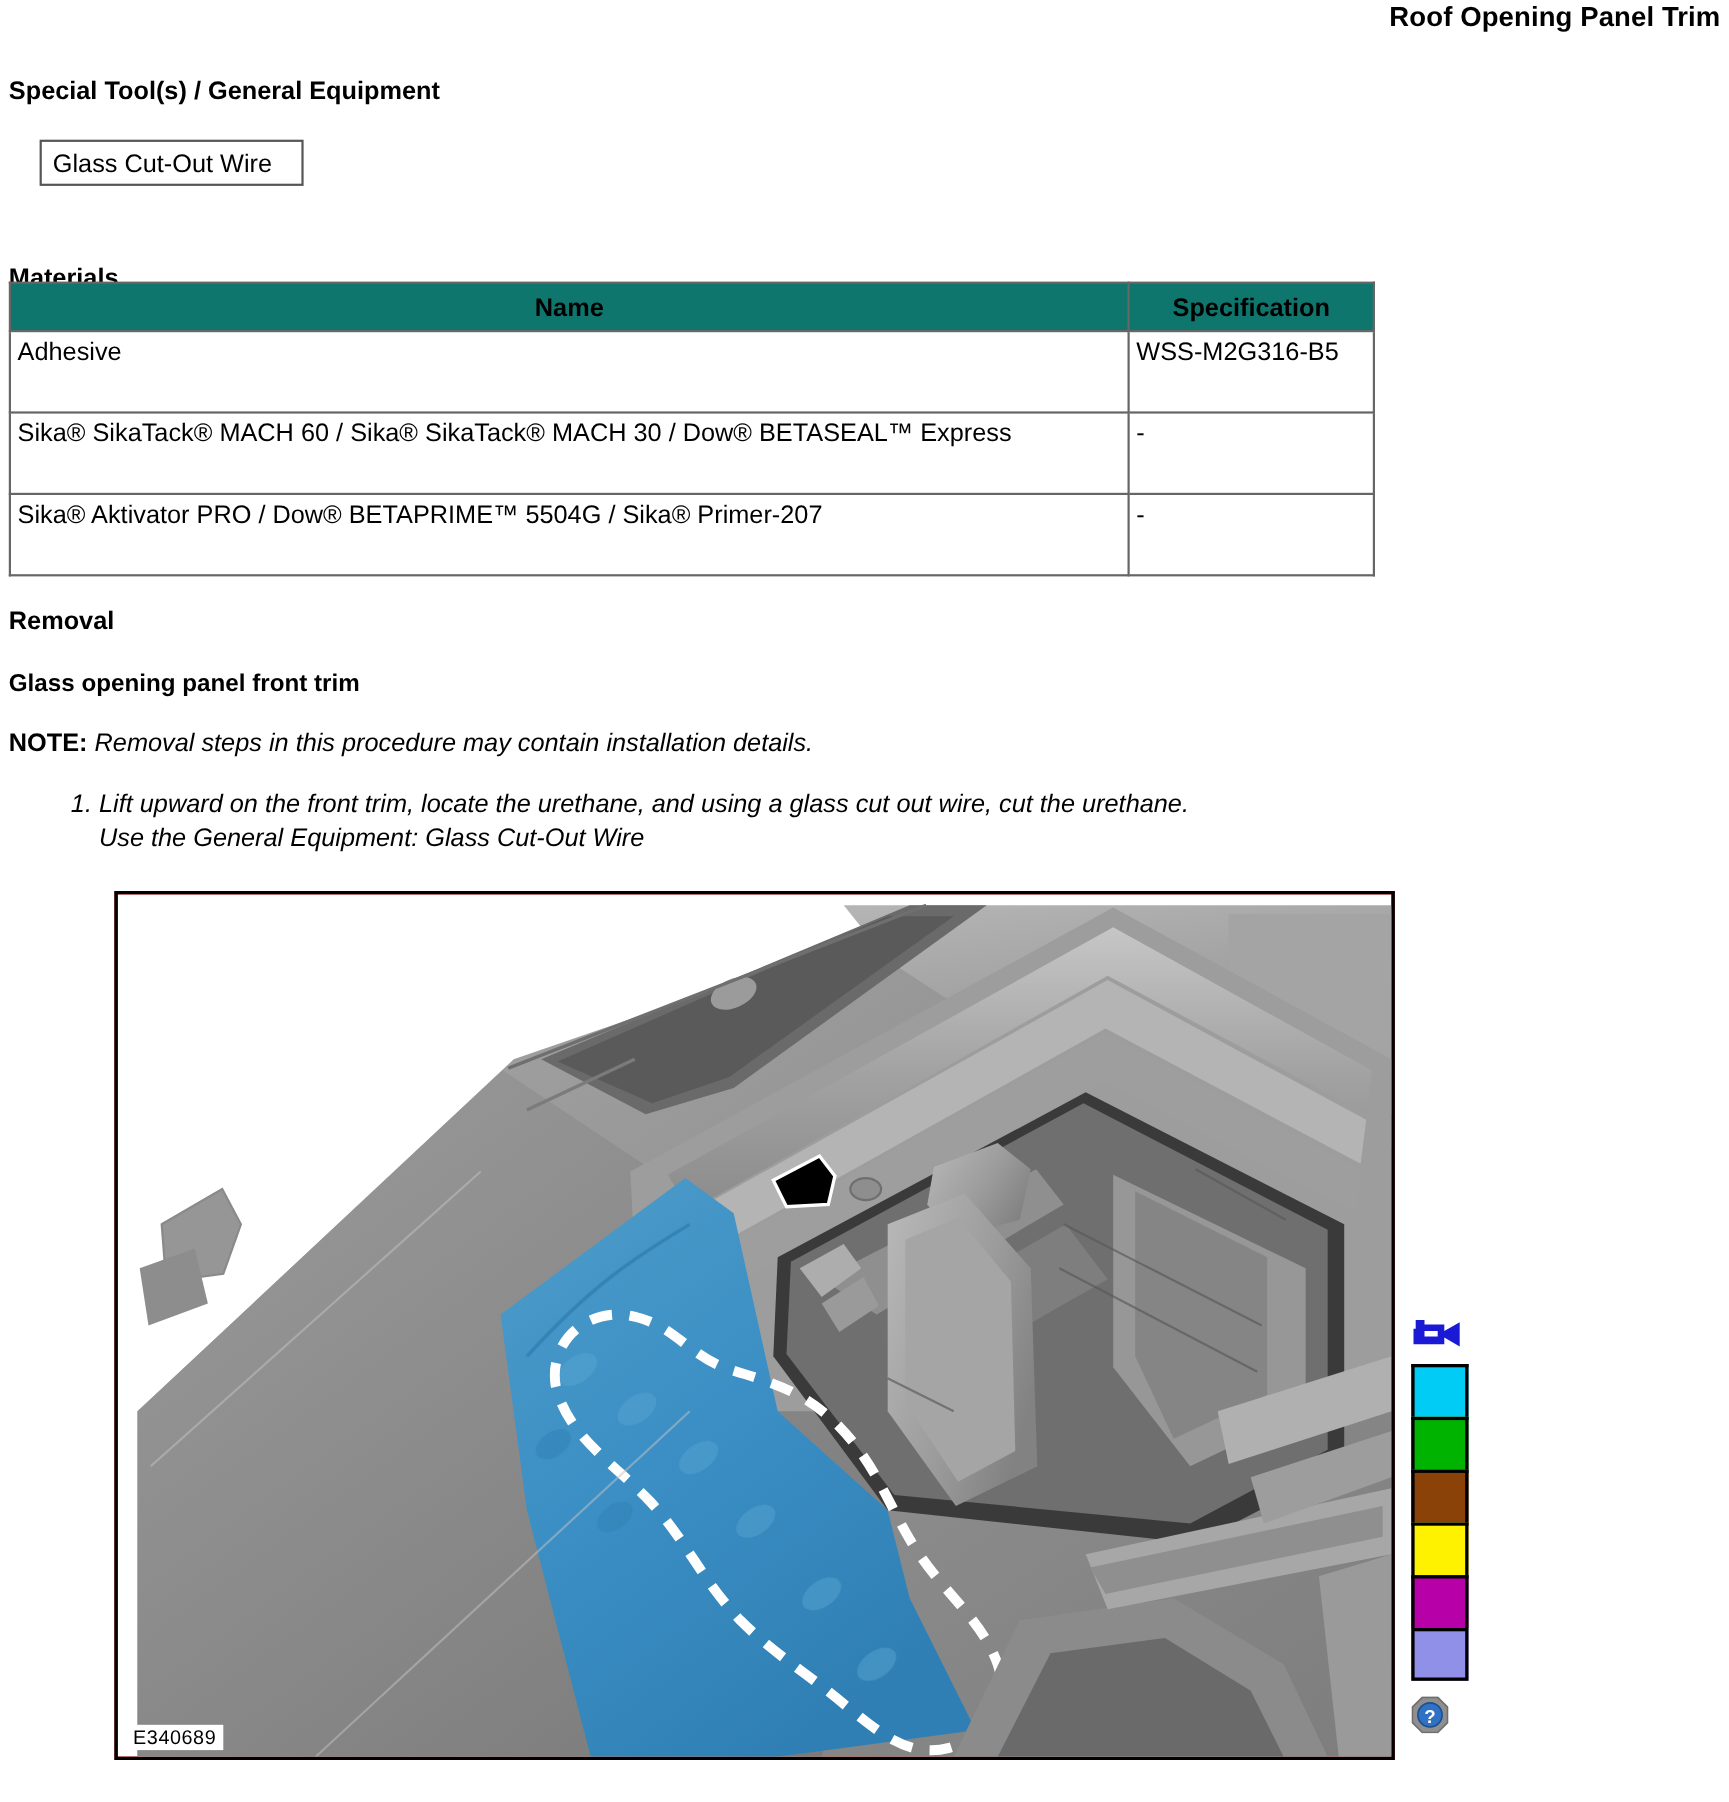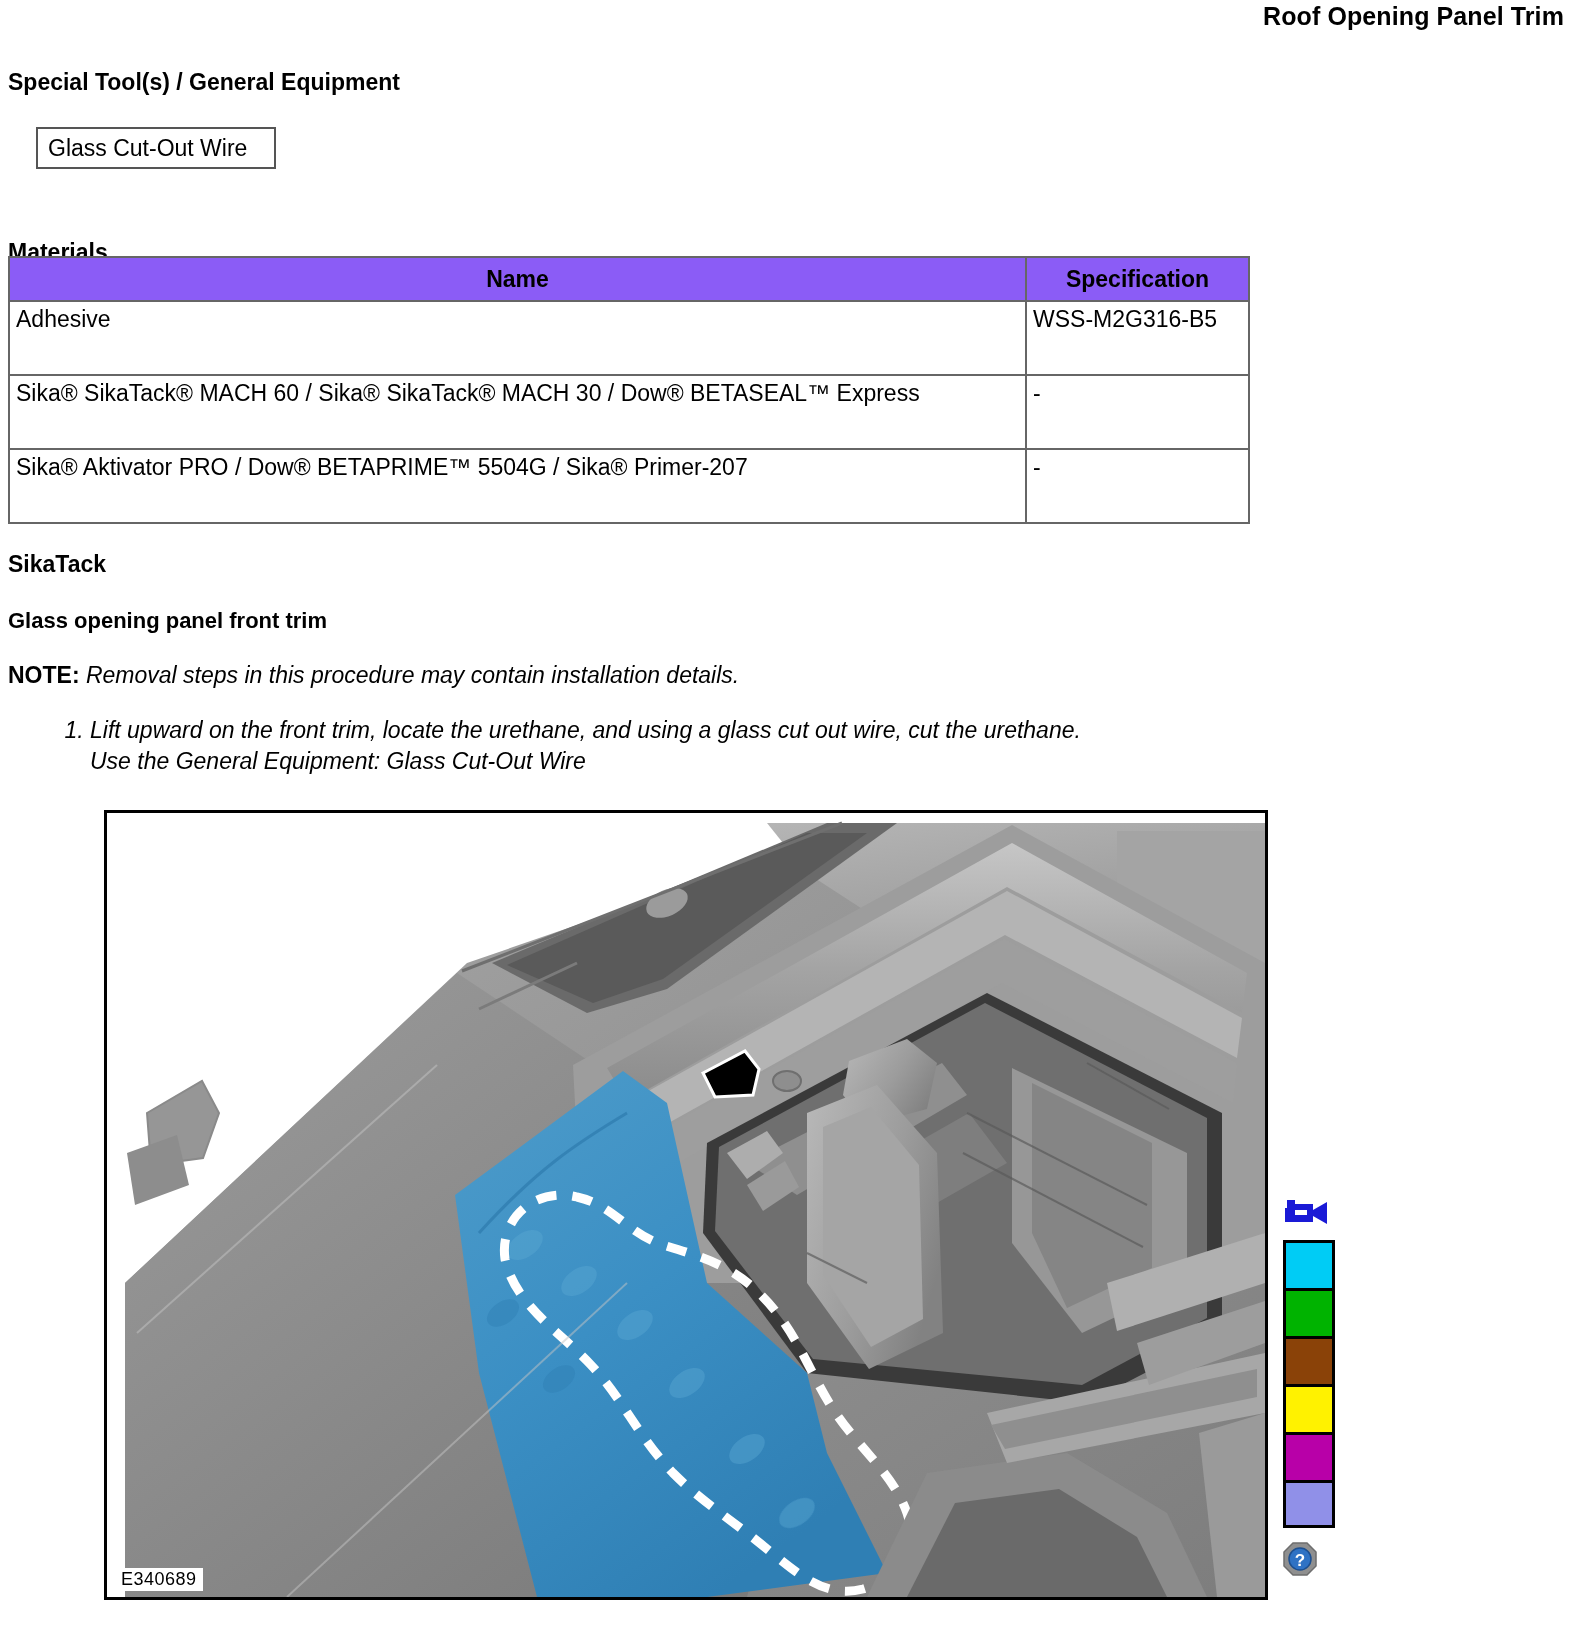--- a/index.html
+++ b/index.html
@@ -72,21 +72,21 @@
   }
   .materials-table th,
   .materials-table td {
     border: 2px solid #666666;
     padding: 4px 6px;
     vertical-align: top;
     text-align: left;
     font-weight: normal;
   }
   .materials-table thead th {
-    background: #8b5cf6;
+    background: #0f766e;
     text-align: center;
     font-weight: bold;
     height: 44px;
     vertical-align: middle;
   }
   .materials-table .col-name { width: 1017px; }
   .materials-table .col-spec { width: 223px; }
   .materials-table tbody td { height: 74px; }
 
   
@@ -210,21 +210,21 @@
       <td>Sika® SikaTack® MACH 60 / Sika® SikaTack® MACH 30 / Dow® BETASEAL™ Express</td>
       <td>-</td>
     </tr>
     <tr>
       <td>Sika® Aktivator PRO / Dow® BETAPRIME™ 5504G / Sika® Primer-207</td>
       <td>-</td>
     </tr>
   </tbody>
 </table>
 
-<div class="section-heading" id="h-removal">SikaTack</div>
+<div class="section-heading" id="h-removal">Removal</div>
 
 <div class="section-heading" id="h-subhead">Glass opening panel front trim</div>
 
 <div class="note-line">
   <span class="note-label">NOTE:</span><span>&nbsp;</span><span class="note-text">Removal steps in this procedure may contain installation details.</span>
 </div>
 
 <ol class="steps">
   <li>
     <span>Lift upward on the front trim, locate the urethane, and using a glass cut out wire, cut the urethane.</span>

